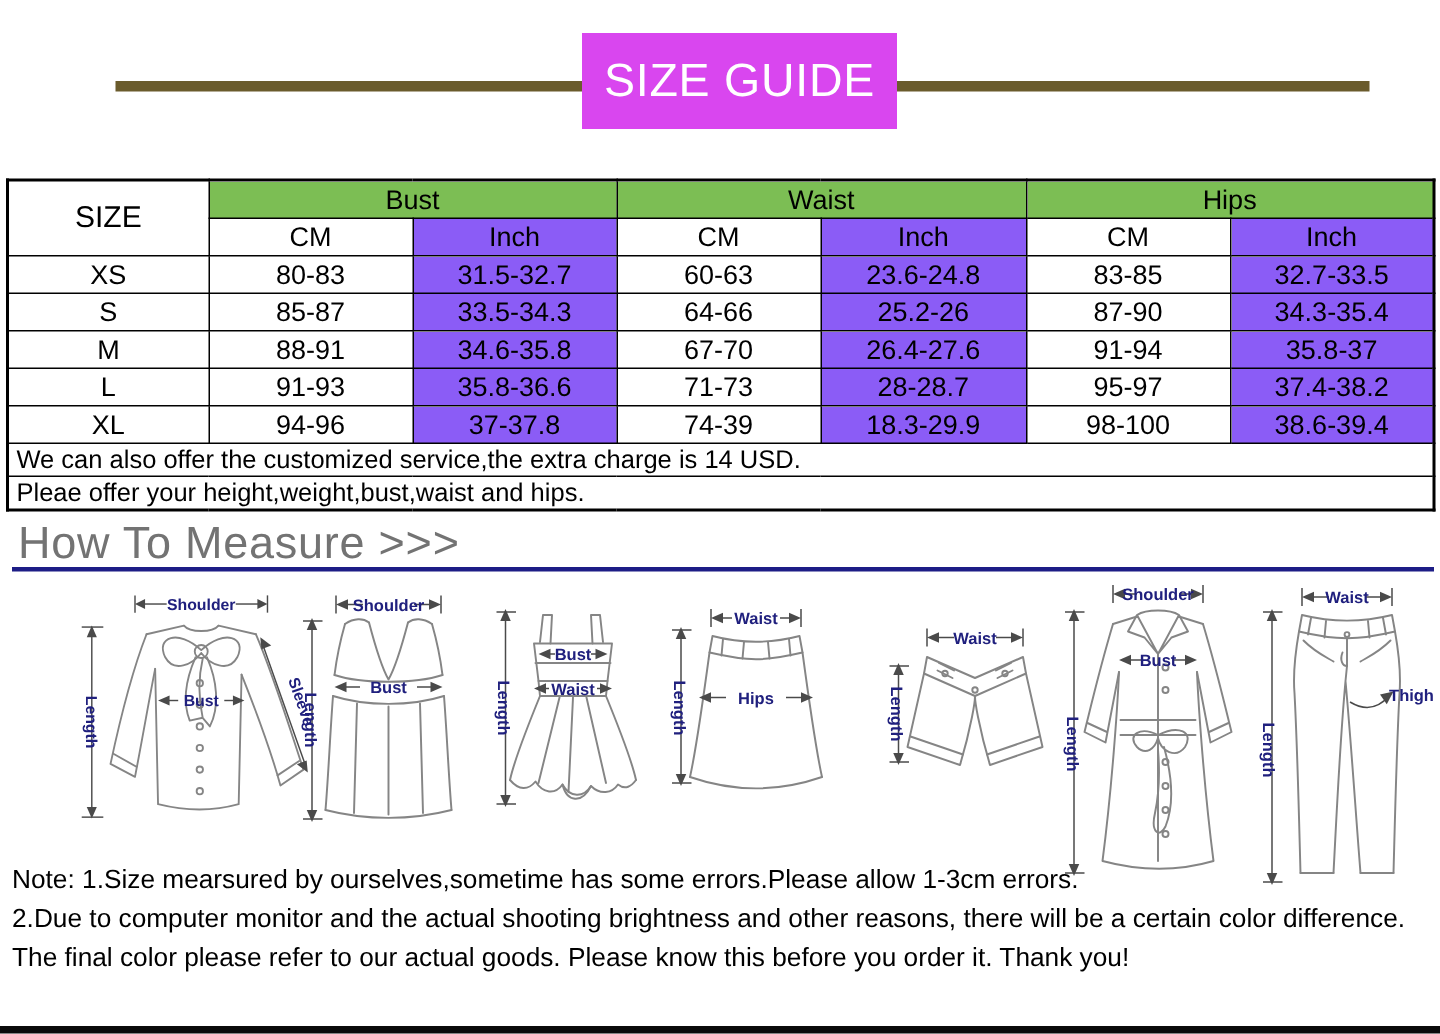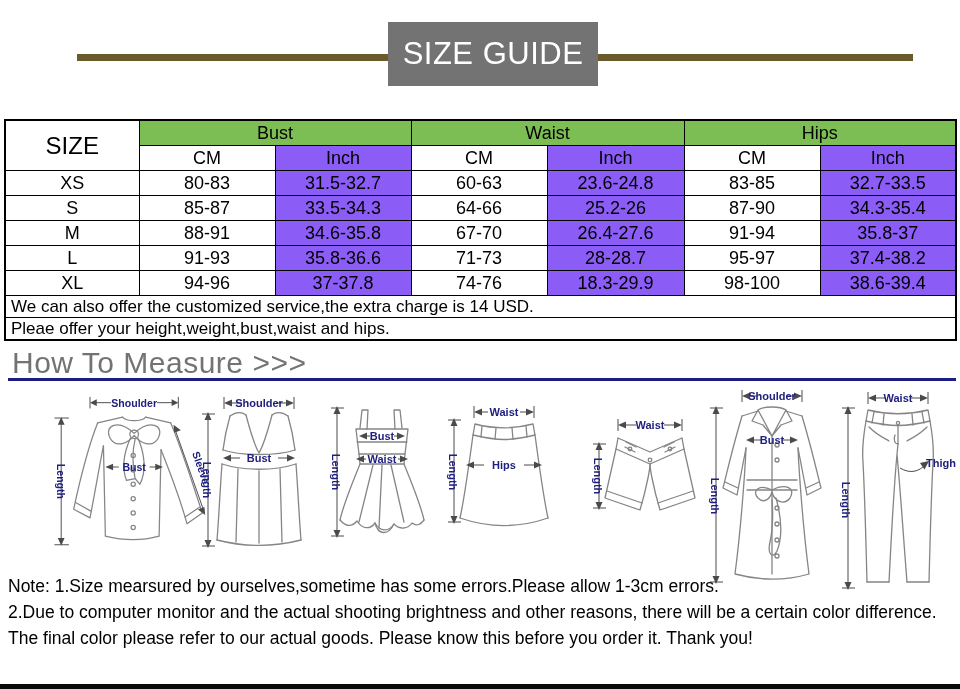--- a/index.html
+++ b/index.html
@@ -3,35 +3,35 @@
 <meta charset="utf-8">
 <style>
   html,body{margin:0;padding:0;}
   body{
     width:960px;height:689px;position:relative;background:#ffffff;
     font-family:"Liberation Sans",sans-serif;overflow:hidden;color:#000;
   }
   
   .banner-line{position:absolute;left:77px;top:54px;width:836px;height:7px;background:#6a5b2c;}
   .banner-box{
-    position:absolute;left:388px;top:22px;width:210px;height:64px;background:#737373;
+    position:absolute;left:388px;top:22px;width:210px;height:64px;background:#d946ef;
     color:#fff;display:flex;align-items:center;justify-content:center;
     font-size:31px;letter-spacing:.5px;
   }
   
   table.size-table{
     position:absolute;left:4px;top:119px;width:951px;
     border-collapse:collapse;table-layout:fixed;font-size:18px;
     border:2px solid #000;
   }
   table.size-table td{
     border:1px solid #000;text-align:center;height:24px;padding:0;
     overflow:hidden;white-space:nowrap;
   }
-  td.size-head{font-size:24px;margin-left:20px;}
+  td.size-head{font-size:20px;margin-left:20px;}
   td.green{background:#7cbe54;}
   td.yellow{background:#8b5cf6;}
   tr.note-row td{text-align:left;padding-left:5px;font-size:17px;height:21px;}
   
   .htm-title{position:absolute;left:12px;top:346px;font-size:30px;font-weight:normal;color:#737373;letter-spacing:.5px;}
   .htm-rule{position:absolute;left:8px;top:378px;width:948px;height:3px;background:#1d1d86;}
   .diagrams{position:absolute;left:0;top:386px;width:800px;height:218px;}
   .diagrams svg{position:absolute;overflow:visible;}
   .g{fill:none;stroke:#858585;stroke-width:1.3;stroke-linecap:round;stroke-linejoin:round;}
   .d{fill:none;stroke:#4a4a4a;stroke-width:1;}
@@ -107,21 +107,21 @@
     <td class="yellow">35.8-36.6</td>
     <td>71-73</td>
     <td class="yellow">28-28.7</td>
     <td>95-97</td>
     <td class="yellow">37.4-38.2</td>
   </tr>
   <tr>
     <td>XL</td>
     <td>94-96</td>
     <td class="yellow">37-37.8</td>
-    <td>74-76</td>
+    <td>74-39</td>
     <td class="yellow">18.3-29.9</td>
     <td>98-100</td>
     <td class="yellow">38.6-39.4</td>
   </tr>
   <tr class="note-row">
     <td colspan="7">We can also offer the customized service,the extra charge is 14 USD.</td>
   </tr>
   <tr class="note-row">
     <td colspan="7">Pleae offer your height,weight,bust,waist and hips.</td>
   </tr>

